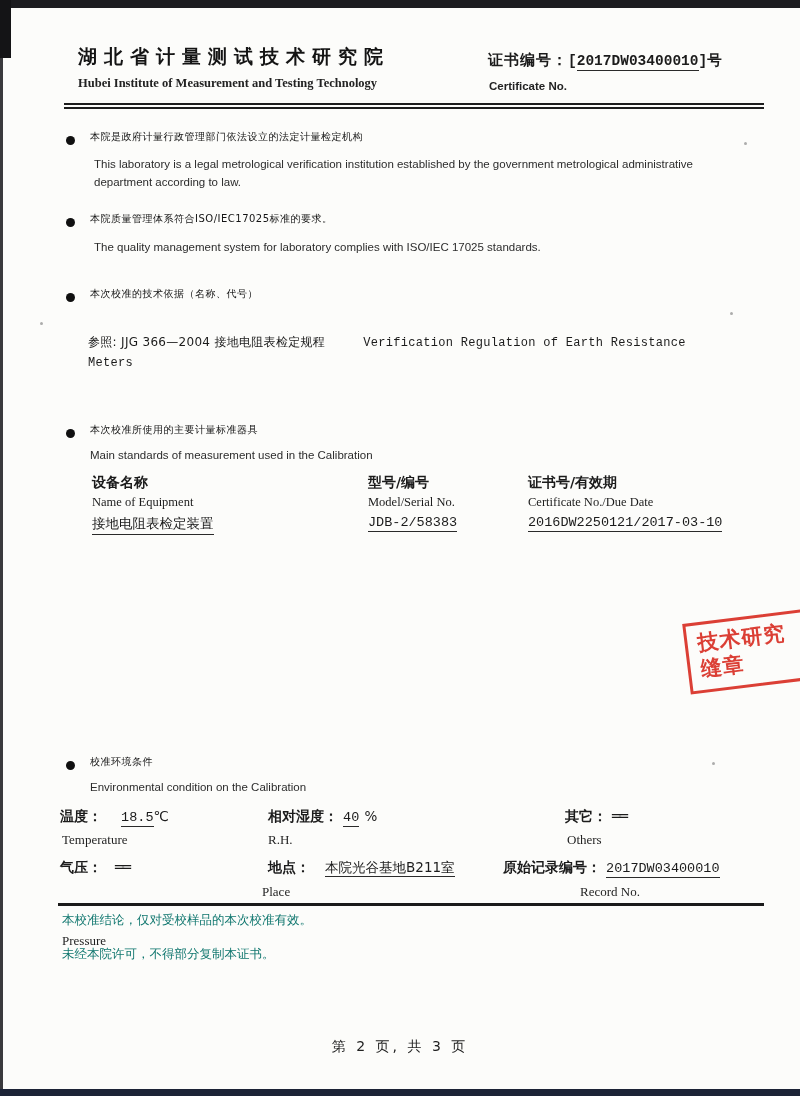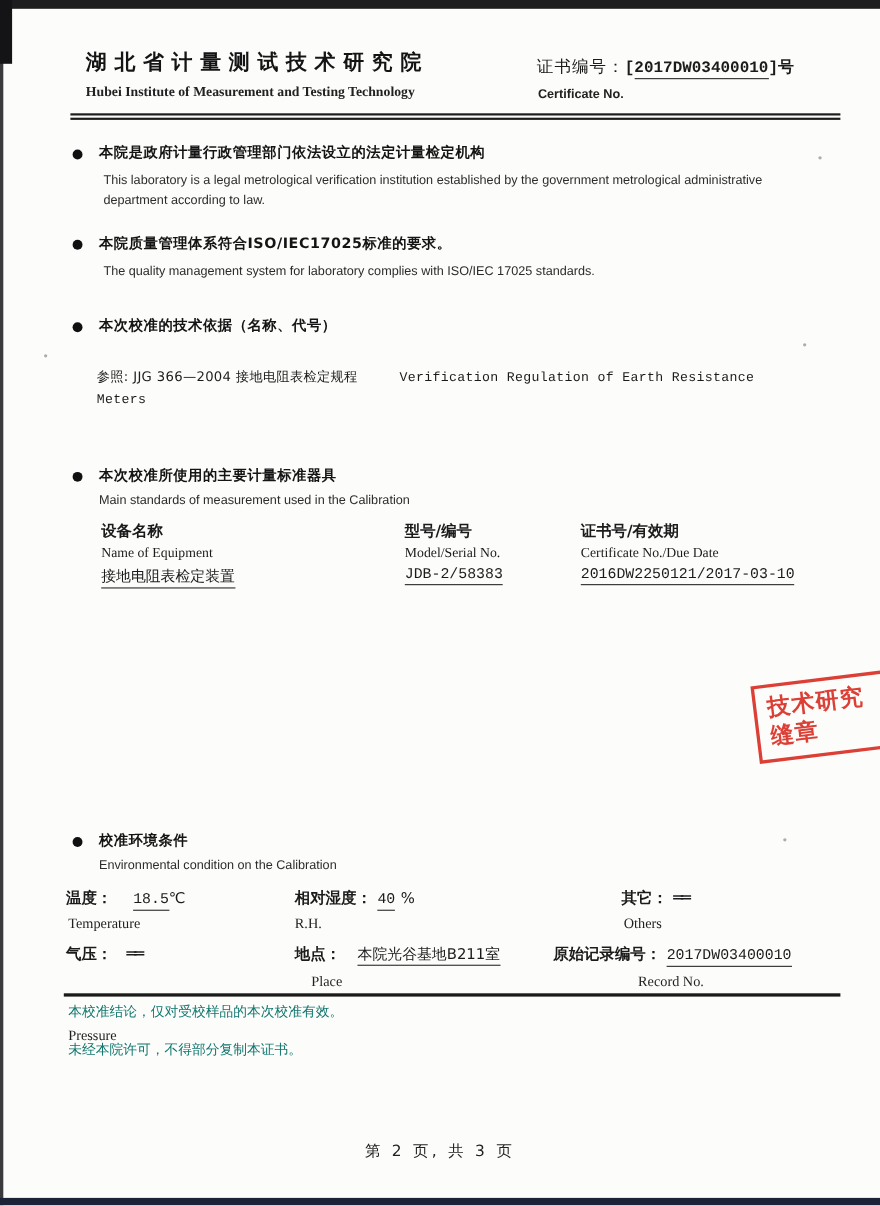--- a/index.html
+++ b/index.html
@@ -15,28 +15,28 @@
   .abs{position:absolute;}
   
   .scan-top{top:0;left:0;width:100%;height:8px;background:#1d1d20;}
   .scan-left{top:0;left:0;width:3px;height:100%;background:#3a3a3d;}
   .scan-left-blob{top:0;left:0;width:11px;height:58px;background:#141416;}
   .scan-bottom{bottom:0;left:0;width:100%;height:7px;background:#1c2336;}
   .speck{width:3px;height:3px;background:#8a8a8a;border-radius:50%;opacity:.7;}
   
   .inst-cn{font-size:19px;font-weight:700;letter-spacing:7px;color:#141414;}
   .inst-en{font-family:"Liberation Serif","DejaVu Serif",serif;font-weight:700;font-size:12.5px;color:#222;}
-  .cert-label-cn{font-size:15px;font-weight:400;letter-spacing:1px;}
+  .cert-label-cn{font-size:15px;font-weight:700;letter-spacing:1px;}
   .cert-no{font-family:"Liberation Mono","DejaVu Sans Mono",monospace;font-size:14.5px;font-weight:700;}
   .cert-en{font-family:"Liberation Sans",sans-serif;font-weight:700;font-size:11.5px;color:#222;}
   .rule-double{border-top:2px solid #1d1d1d;border-bottom:2px solid #1d1d1d;height:2px;}
   .rule-thick{height:3px;background:#1a1a1a;}
   
   .bullet{width:9px;height:9px;border-radius:50%;background:#101010;}
-  .cn-title{font-size:13px;font-weight:700;color:#141414;letter-spacing:.5px;}
+  .cn-title{font-size:10px;font-weight:400;color:#141414;letter-spacing:.5px;}
   .en-sub{font-size:11.5px;color:#2c2c2c;font-family:"Liberation Sans",sans-serif;line-height:1.6;}
   .mono{font-family:"Liberation Mono","DejaVu Sans Mono",monospace;}
   .uline{border-bottom:1.5px solid #2a2a2a;padding-bottom:1px;}
   .ref-line{font-size:12px;letter-spacing:.3px;}
   .tbl-h-cn{font-size:14px;font-weight:700;}
   .tbl-h-en{font-family:"Liberation Serif","DejaVu Serif",serif;font-size:12.5px;}
   .tbl-val{font-size:13.5px;}
   
   .env-label{font-size:14px;font-weight:700;}
   .env-val{font-size:13.5px;}
@@ -148,21 +148,21 @@
   </div>
   <div class="abs" style="left:268px;top:857px;white-space:nowrap">
     <span class="env-label">地点：</span>
     <span class="env-val uline" style="margin-left:10px">本院光谷基地B211室</span>
   </div>
   <div class="abs" style="left:503px;top:857px;white-space:nowrap">
     <span class="env-label">原始记录编号：</span>
     <span class="env-val mono uline">2017DW03400010</span>
   </div>
   <div class="abs env-en" style="left:62px;top:933px">Pressure</div>
-  <div class="abs env-en" style="left:283px;top:884px">Place</div>
+  <div class="abs env-en" style="left:262px;top:884px">Place</div>
   <div class="abs env-en" style="left:580px;top:884px">Record No.</div>
 
   <div class="abs rule-thick" style="left:58px;top:903px;width:706px"></div>
 
   <div class="abs note-cn" style="left:62px;top:912px">本校准结论，仅对受校样品的本次校准有效。</div>
   <div class="abs note-cn" style="left:62px;top:946px">未经本院许可，不得部分复制本证书。</div>
 
   <div class="abs footer-page" style="left:0;top:1038px">第 2 页, 共 3 页</div>
 
 </div>

